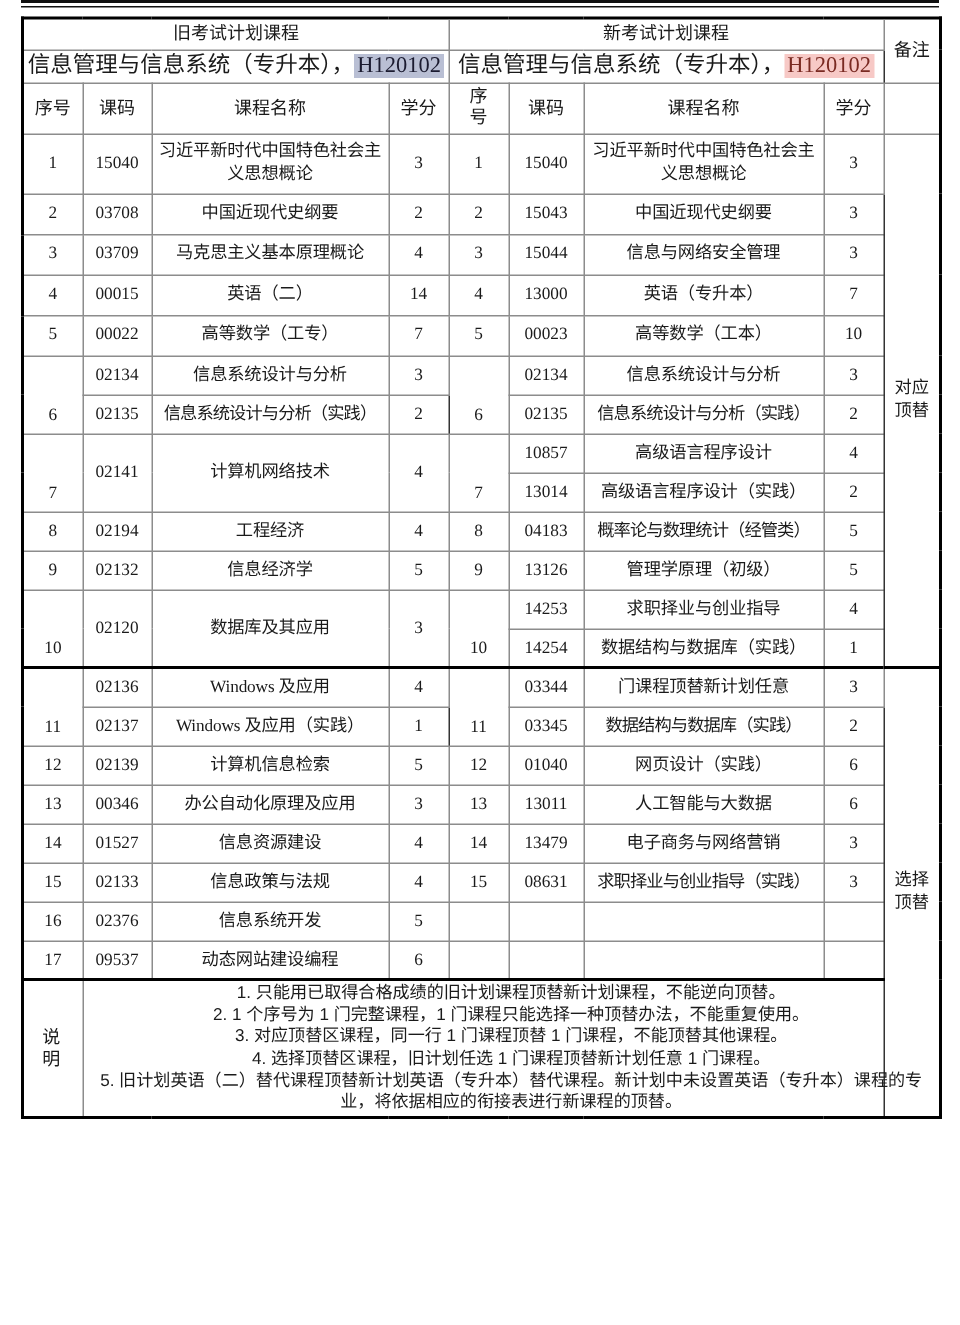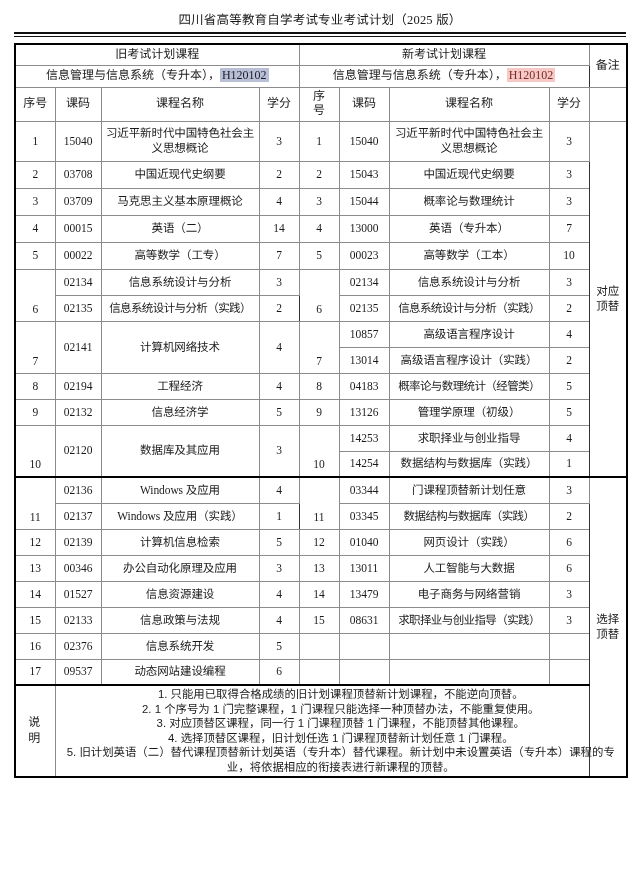--- a/index.html
+++ b/index.html
@@ -65,21 +65,21 @@
   }
   .outer-t{border-top:2.2px solid #000 !important;}
   .outer-b{border-bottom:2.2px solid #000 !important;border-radius:19px;}
   .outer-l{border-left:2.2px solid #000 !important;}
   .outer-r{border-right:2.2px solid #000 !important;}
   .mid-l{border-left:1.6px solid #333 !important;}
   .thick-sep{border-bottom:2.2px solid #000 !important;}
   .thick-sep-top{border-top:2.2px solid #000 !important;}
 
   .grp-hd{font-size:12px;height:21px;}
-  .major-row{font-size:12px;height:22px;margin-top:16px;}
+  .major-row{font-size:15px;height:22px;margin-top:16px;}
   .colhd{font-size:12px;height:34px;font-weight:normal;}
   .name{text-align:left;padding-left:5px;letter-spacing:-.1px;}
   .name.tight{letter-spacing:-.6px;}
   .remark{font-size:11.5px;line-height:1.5;}
 
   .hl-blue{background:#b9bfd4;padding:0 2px;color:#1b1b30;}
   .hl-pink{background:#f7c9c6;padding:0 2px;color:#7a2a22;}
 
   
   .notes-label{
@@ -95,21 +95,20 @@
     line-height:1.72;
     font-family:"Liberation Sans","DejaVu Sans",sans-serif;
   }
   .notes-body p{margin:0;}
 </style>
 </head>
 <body>
 
 <div class="page">
 
-  <div class="doc-header">四川省高等教育自学考试专业考试计划（2025 版）</div>
   <div class="rule-double"></div>
 
   <table class="sheet">
     <colgroup>
       <col style="width:40px">
         <col style="width:46px">
         <col style="width:158px">
         <col style="width:40px">
       <col style="width:40px">
         <col style="width:50px">
@@ -175,21 +174,21 @@
         <td>3</td>
       </tr>
 
       <tr style="height:27px">
         <td class="outer-l">3</td>
         <td>03709</td>
         <td class="name">马克思主义基本原理概论</td>
         <td>4</td>
         <td class="mid-l">3</td>
         <td>15044</td>
-        <td class="name">概率论与数理统计</td>
+        <td class="name">信息与网络安全管理</td>
         <td>3</td>
       </tr>
 
       <tr style="height:27px">
         <td class="outer-l">4</td>
         <td>00015</td>
         <td class="name">英语（二）</td>
         <td>14</td>
         <td class="mid-l">4</td>
         <td>13000</td>

